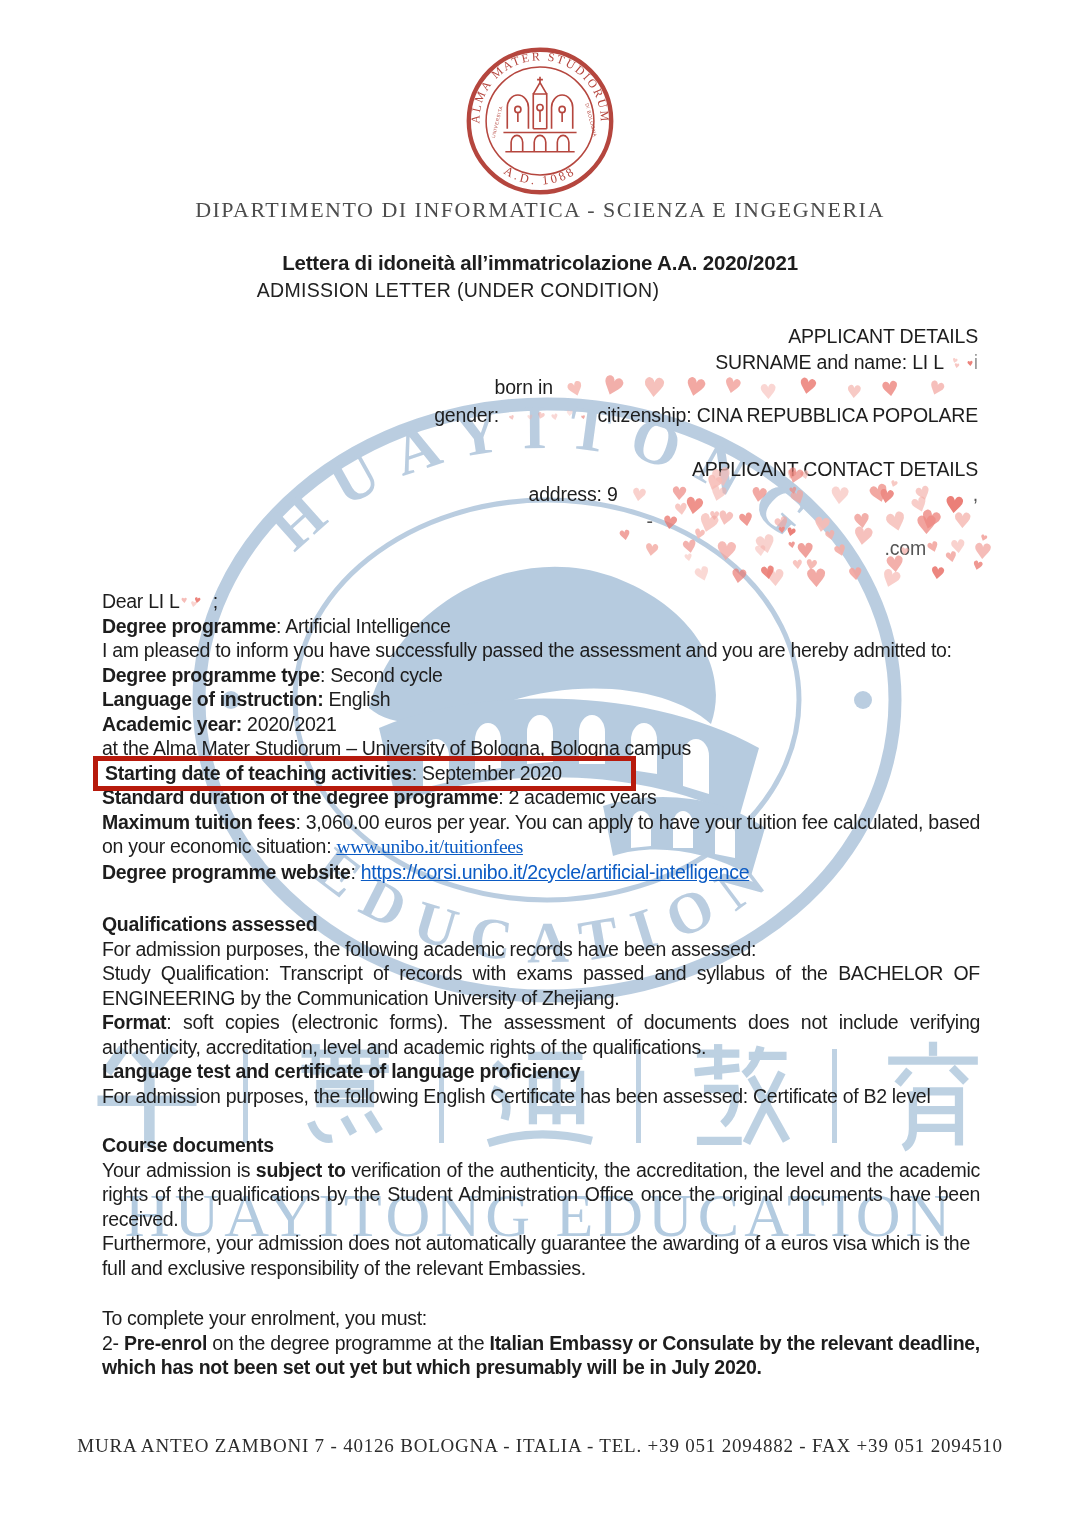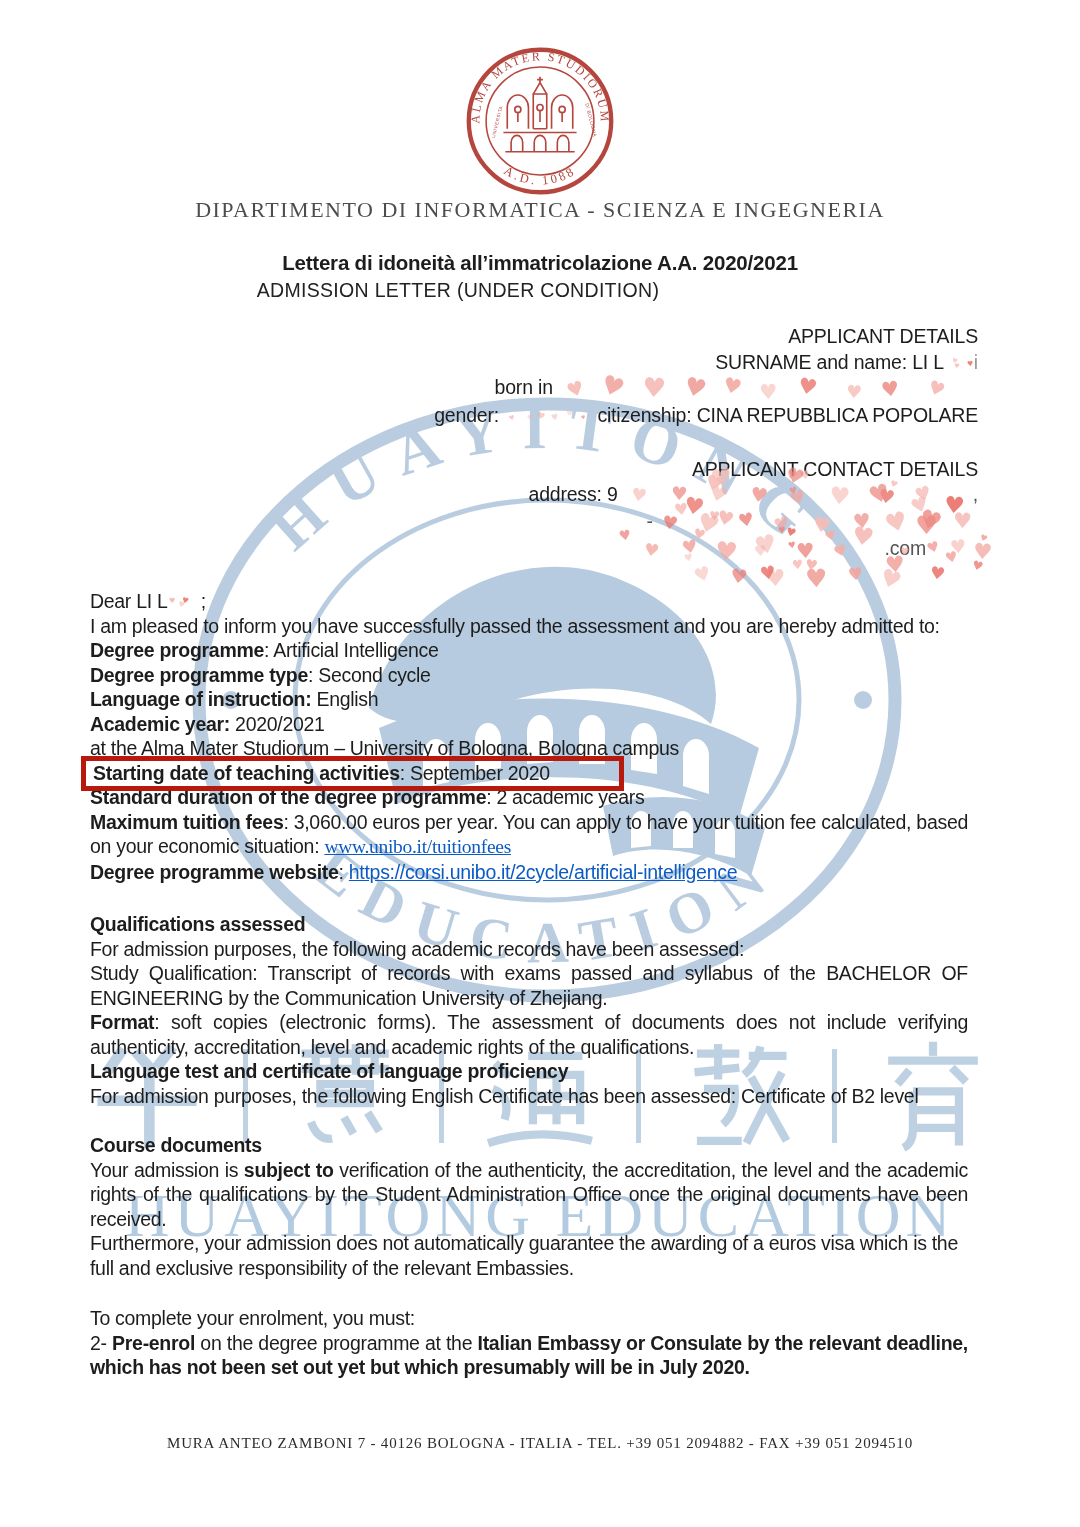--- a/index.html
+++ b/index.html
@@ -21,33 +21,33 @@
   
   .applicant{position:absolute;right:102px;top:324px;width:660px;text-align:right;font-size:19.5px;line-height:25.5px;letter-spacing:-0.2px;}
   .a-line{position:relative;white-space:nowrap;}
   .a-line.contact-head{margin-top:28px;}
   .frag{color:#555;}
   .frag.light{color:#9a9a9a;}
   .heartbox{position:relative;display:inline-block;vertical-align:middle;}
   .hh{position:absolute;line-height:1;font-family:"DejaVu Sans",sans-serif;}
   .heart-field{position:absolute;left:618px;top:466px;width:400px;height:122px;z-index:3;}
   
-  .body-block{position:absolute;left:90px;top:589px;width:878px;font-size:19.5px;line-height:24.5px;letter-spacing:-0.3px;z-index:2;}
+  .body-block{position:absolute;left:102px;top:589px;width:878px;font-size:19.5px;line-height:24.5px;letter-spacing:-0.3px;z-index:2;}
   .body-block p{margin:0;}
   .body-block p.nowrap{white-space:nowrap;}
   .body-block p.justify{text-align:justify;}
   .b{font-weight:bold;}
   .lnk{color:#0b5bc4;text-decoration:underline;cursor:pointer;}
   .hl{position:relative;display:inline-block;box-sizing:border-box;width:543px;
       border:5px solid #b71a0c;padding:0px 8px 1px 7px;margin:-5px 0 -6px -9px;}
   
   .footer{position:absolute;left:0;top:1432px;width:1080px;text-align:center;
           font-family:"Liberation Serif","DejaVu Serif",serif;color:#1f1f1f;}
   .footer .f1{font-size:19px;letter-spacing:1.2px;}
-  .footer .f2{font-size:15px;letter-spacing:.8px;margin-top:3px;color:#2c2c2c;}
+  .footer .f2{font-size:19px;letter-spacing:.8px;margin-top:3px;color:#2c2c2c;}
 </style>
 </head>
 <body>
 
 <div class="page">
 
   <div class="wm wm-circle">
     <svg width="728" height="728" viewBox="0 0 728 728">
       <g fill="none" stroke="#b7cbdf">
         <ellipse cx="364" cy="364" rx="348" ry="296" stroke-width="13"></ellipse>
@@ -264,22 +264,22 @@
       <span class="hh" style="left: 354.741px; top: 75.2072px; font-size: 21.7119px; color: rgb(238, 138, 131); opacity: 0.57; transform: rotate(3.9deg);">♥</span>
       <span class="hh" style="left: 326.958px; top: 84.0956px; font-size: 14.0973px; color: rgb(243, 165, 159); opacity: 0.84; transform: rotate(-12.2deg);">♥</span>
       <span class="hh" style="left: 74.8938px; top: 62.1984px; font-size: 13.6065px; color: rgb(247, 188, 182); opacity: 0.94; transform: rotate(14.7deg);">♥</span>
       <span class="hh" style="left: 167.683px; top: 0.273816px; font-size: 20.3315px; color: rgb(234, 118, 110); opacity: 0.62; transform: rotate(17.6deg);">♥</span>
       <span class="hh" style="left: 186.848px; top: 92.4808px; font-size: 14.2993px; color: rgb(244, 175, 168); opacity: 0.85; transform: rotate(9.9deg);">♥</span>
       <span class="hh" style="left: 250.763px; top: 17.0212px; font-size: 23.7063px; color: rgb(238, 138, 131); opacity: 0.74; transform: rotate(-16.7deg);">♥</span>
     </div>
 
   <div class="body-block">
       <p class="nowrap"><span>Dear LI L</span><span class="heartbox" style="width: 28px; height: 15px;"><span class="hh" style="left: 1.83346px; top: 2.07993px; font-size: 7.22103px; color: rgb(243, 165, 159); opacity: 0.73; transform: rotate(-4.8deg);">♥</span><span class="hh" style="left: 10.7488px; top: 5.96615px; font-size: 7.61868px; color: rgb(247, 188, 182); opacity: 0.63; transform: rotate(11.5deg);">♥</span><span class="hh" style="left: 14.7697px; top: 1.45508px; font-size: 7.62482px; color: rgb(234, 118, 110); opacity: 0.9; transform: rotate(12.1deg);">♥</span></span><span> ;</span></p>
+      <p class="nowrap"><span class="b">Degree programme</span><span>: Artificial Intelligence</span></p>
       <p class="nowrap"><span>I am pleased to inform you have successfully passed the assessment and you are hereby admitted to:</span></p>
-      <p class="nowrap"><span class="b">Degree programme</span><span>: Artificial Intelligence</span></p>
       <p class="nowrap"><span class="b">Degree programme type</span><span>: Second cycle</span></p>
       <p class="nowrap"><span class="b">Language of instruction:</span><span> English</span></p>
       <p class="nowrap"><span class="b">Academic year:</span><span> 2020/2021</span></p>
       <p class="nowrap"><span>at the Alma Mater Studiorum – University of Bologna, Bologna campus</span></p>
       <p class="nowrap"><span class="hl" style="border-color: rgb(183, 26, 12);"><span class="b">Starting date of teaching activities</span><span>: September 2020</span></span></p>
       <p class="nowrap"><span class="b">Standard duration of the degree programme</span><span>: 2 academic years</span></p>
       <p class="justify"><span class="b">Maximum tuition fees</span><span>: 3,060.00 euros per year. You can apply to have your tuition fee calculated, based on your economic situation: </span><a class="lnk" href="#" style="color: rgb(11, 91, 196); font-family: Liberation Serif, serif;">www.unibo.it/tuitionfees</a></p>
       <p class="nowrap"><span class="b">Degree programme website</span><span>: </span><a class="lnk" href="#" style="color: rgb(11, 91, 196);">https://corsi.unibo.it/2cycle/artificial-intelligence</a></p>
       <p class="nowrap" style="margin-top: 28px;"><span class="b">Qualifications assessed</span></p>
       <p class="nowrap"><span>For admission purposes, the following academic records have been assessed:</span></p>

